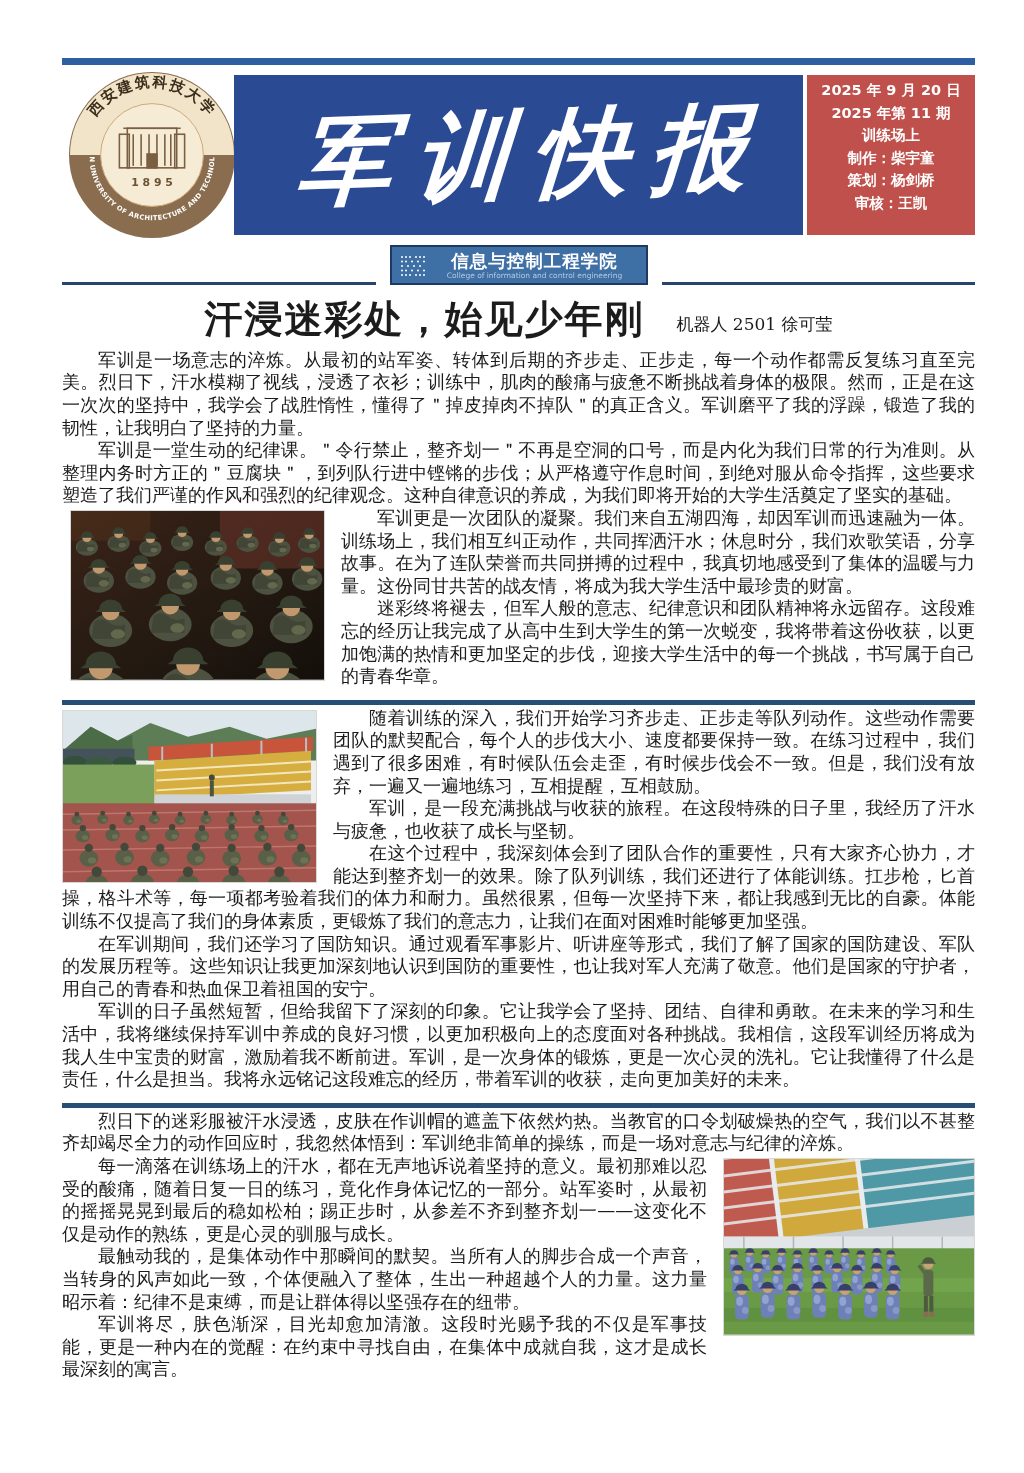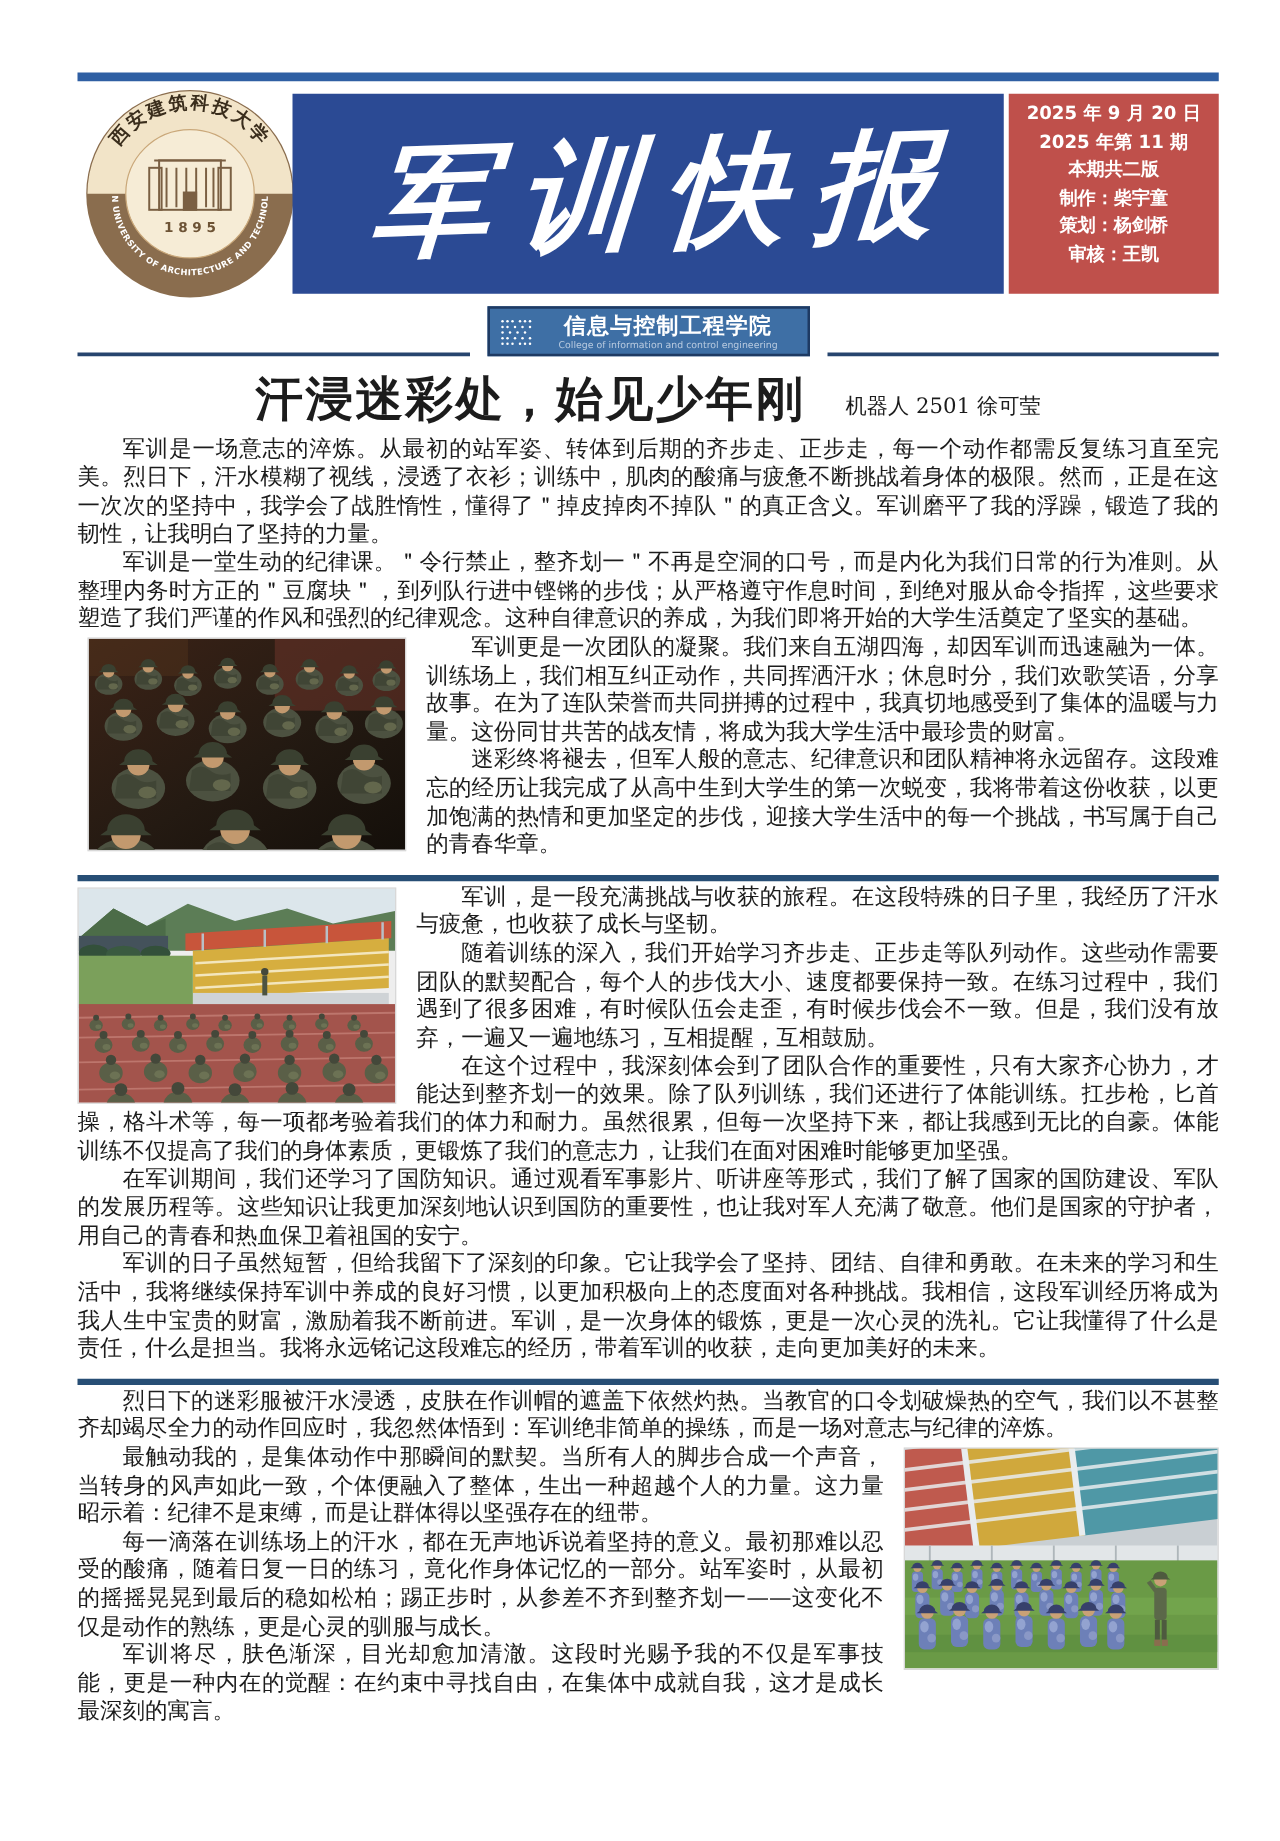--- a/index.html
+++ b/index.html
@@ -83,21 +83,21 @@
         </g>
         <text x="85" y="116" text-anchor="middle" font-family="DejaVu Sans, sans-serif" font-size="11" font-weight="bold" fill="#6d5335">1 8 9 5</text>
       </svg>
     </div>
     <div class="mast-title">
       <span>军训快报</span>
     </div>
     <div class="mast-info">
       <div>2025 年 9 月 20 日</div>
       <div>2025 年第 11 期</div>
-      <div>本期共二版</div>
+      <div>训练场上</div>
       <div>制作：柴宇童</div>
       <div>策划：杨剑桥</div>
       <div>审核：王凯</div>
     </div>
   </div>
 
   <div class="badge-row">
     <div class="badge-rule"></div>
     <div class="college-badge">
       <svg width="26" height="22" viewBox="0 0 26 22">
@@ -258,22 +258,22 @@
           <use href="#cd2" transform="translate(170,138) scale(1.05)"></use>
           <use href="#cd2" transform="translate(206,137) scale(1.05)"></use>
           <use href="#cd2" transform="translate(240,138) scale(1.05)"></use>
         <use href="#cd2" transform="translate(34,162) scale(1.3)"></use>
           <use href="#cd2" transform="translate(80,161) scale(1.3)"></use>
           <use href="#cd2" transform="translate(126,162) scale(1.3)"></use>
           <use href="#cd2" transform="translate(172,161) scale(1.3)"></use>
           <use href="#cd2" transform="translate(218,162) scale(1.3)"></use>
       </svg>
     </div>
+    <p>随着训练的深入，我们开始学习齐步走、正步走等队列动作。这些动作需要团队的默契配合，每个人的步伐大小、速度都要保持一致。在练习过程中，我们遇到了很多困难，有时候队伍会走歪，有时候步伐会不一致。但是，我们没有放弃，一遍又一遍地练习，互相提醒，互相鼓励。</p>
     <p>军训，是一段充满挑战与收获的旅程。在这段特殊的日子里，我经历了汗水与疲惫，也收获了成长与坚韧。</p>
-    <p>随着训练的深入，我们开始学习齐步走、正步走等队列动作。这些动作需要团队的默契配合，每个人的步伐大小、速度都要保持一致。在练习过程中，我们遇到了很多困难，有时候队伍会走歪，有时候步伐会不一致。但是，我们没有放弃，一遍又一遍地练习，互相提醒，互相鼓励。</p>
     <p>在这个过程中，我深刻体会到了团队合作的重要性，只有大家齐心协力，才能达到整齐划一的效果。除了队列训练，我们还进行了体能训练。扛步枪，匕首操，格斗术等，每一项都考验着我们的体力和耐力。虽然很累，但每一次坚持下来，都让我感到无比的自豪。体能训练不仅提高了我们的身体素质，更锻炼了我们的意志力，让我们在面对困难时能够更加坚强。</p>
     <p>在军训期间，我们还学习了国防知识。通过观看军事影片、听讲座等形式，我们了解了国家的国防建设、军队的发展历程等。这些知识让我更加深刻地认识到国防的重要性，也让我对军人充满了敬意。他们是国家的守护者，用自己的青春和热血保卫着祖国的安宁。</p>
     <p>军训的日子虽然短暂，但给我留下了深刻的印象。它让我学会了坚持、团结、自律和勇敢。在未来的学习和生活中，我将继续保持军训中养成的良好习惯，以更加积极向上的态度面对各种挑战。我相信，这段军训经历将成为我人生中宝贵的财富，激励着我不断前进。军训，是一次身体的锻炼，更是一次心灵的洗礼。它让我懂得了什么是责任，什么是担当。我将永远铭记这段难忘的经历，带着军训的收获，走向更加美好的未来。</p>
   </div>
 
   <div class="divider"></div>
 
   <div class="art">
     <p>烈日下的迷彩服被汗水浸透，皮肤在作训帽的遮盖下依然灼热。当教官的口令划破燥热的空气，我们以不甚整齐却竭尽全力的动作回应时，我忽然体悟到：军训绝非简单的操练，而是一场对意志与纪律的淬炼。</p>
     <div class="ph ph-r">
@@ -345,18 +345,18 @@
           <rect x="-4.5" y="34" width="4" height="16" fill="#4e5a3f"></rect>
             <rect x="1" y="34" width="4" height="16" fill="#4e5a3f"></rect>
           <rect x="-5" y="50" width="5" height="5" fill="#8a6d4e"></rect>
             <rect x="1" y="50" width="5" height="5" fill="#8a6d4e"></rect>
           <path d="M-5,12 L-11,4 -8,2 -3,9 Z" fill="#5b6849"></path>
           <circle cx="0" cy="2" r="5" fill="#c9a176"></circle>
           <path d="M-6,0 a6,5 0 0 1 12,0 l2,1.5 -16,0 z" fill="#4e5a3f"></path>
         </g>
       </svg>
     </div>
+    <p>每一滴落在训练场上的汗水，都在无声地诉说着坚持的意义。最初那难以忍受的酸痛，随着日复一日的练习，竟化作身体记忆的一部分。站军姿时，从最初的摇摇晃晃到最后的稳如松柏；踢正步时，从参差不齐到整齐划一——这变化不仅是动作的熟练，更是心灵的驯服与成长。</p>
     <p>最触动我的，是集体动作中那瞬间的默契。当所有人的脚步合成一个声音，当转身的风声如此一致，个体便融入了整体，生出一种超越个人的力量。这力量昭示着：纪律不是束缚，而是让群体得以坚强存在的纽带。</p>
-    <p>每一滴落在训练场上的汗水，都在无声地诉说着坚持的意义。最初那难以忍受的酸痛，随着日复一日的练习，竟化作身体记忆的一部分。站军姿时，从最初的摇摇晃晃到最后的稳如松柏；踢正步时，从参差不齐到整齐划一——这变化不仅是动作的熟练，更是心灵的驯服与成长。</p>
     <p>军训将尽，肤色渐深，目光却愈加清澈。这段时光赐予我的不仅是军事技能，更是一种内在的觉醒：在约束中寻找自由，在集体中成就自我，这才是成长最深刻的寓言。</p>
   </div>
 
 </div>
 
 </body></html>

